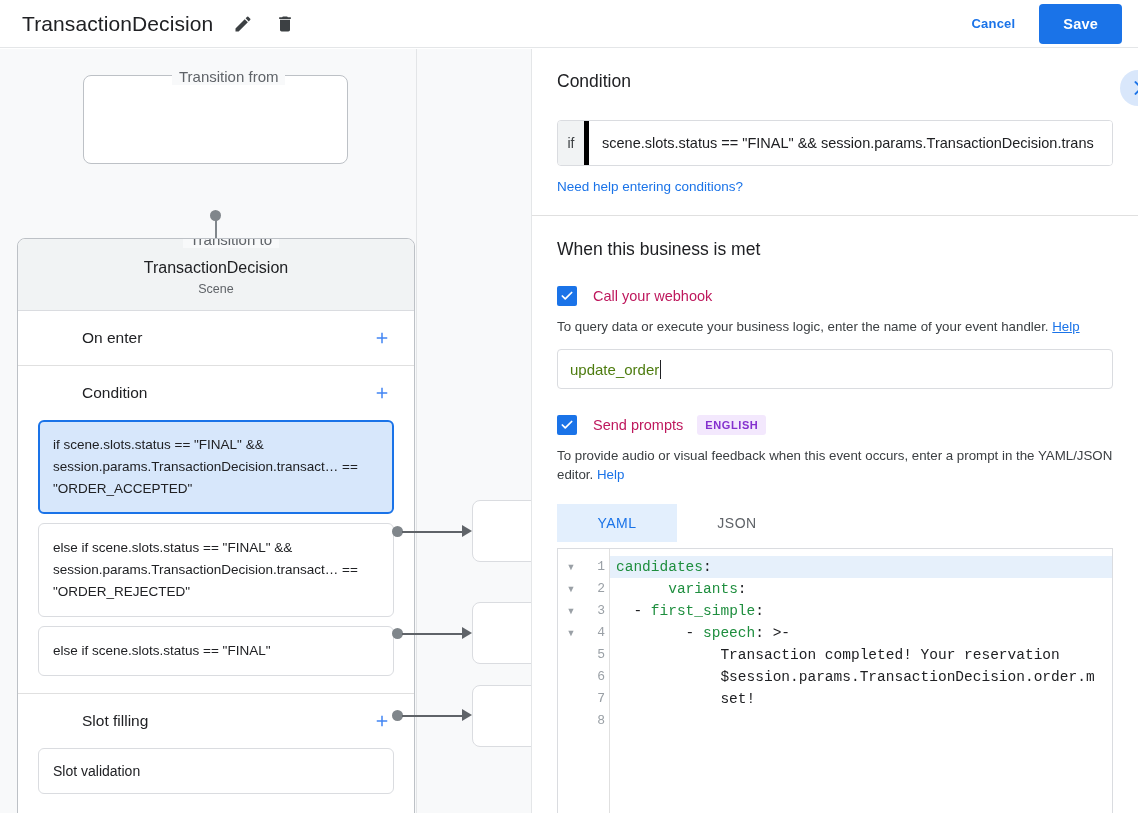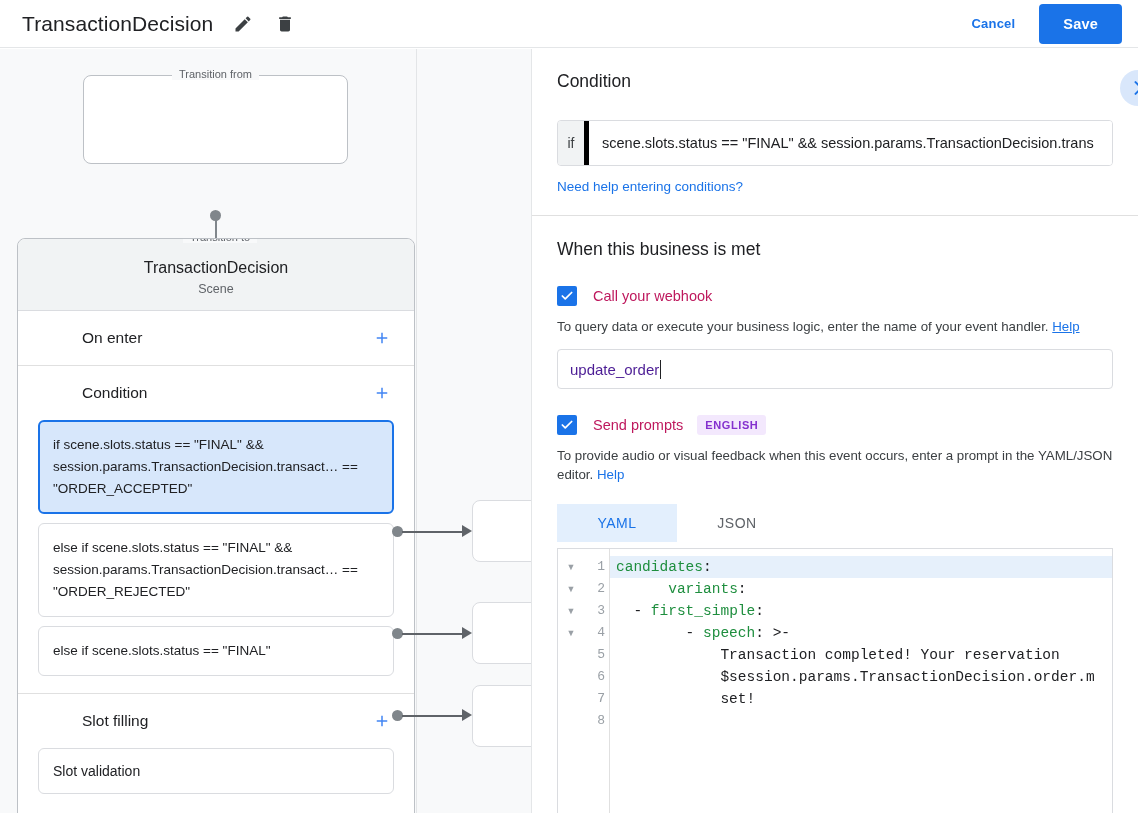--- a/index.html
+++ b/index.html
@@ -50,21 +50,21 @@
   }
   .canvas-inner { position: absolute; left: 0; top: 0; width: 720px; height: 1000px; }
 
   
   .fset {
     position: absolute; border: 1px solid #bdc1c6; border-radius: 8px;
     background: #fff;
   }
   .fset-legend {
     position: absolute; top: -8px; background: #f8f9fa;
-    font-size: 11px; color: #5f6368; padding: 0 7px; white-space: nowrap;
+    font-size: 15px; color: #5f6368; padding: 0 7px; white-space: nowrap;
   }
 
   #card-from { left: 83px; top: 26px; width: 265px; height: 89px; }
   #card-from .fset-legend { left: 88px; }
   .card-from-text {
     text-align: center; font-size: 15.5px; color: #202124; margin-top: 32px;
   }
 
   #card-to {
     left: 17px; top: 189px; width: 398px; height: 620px;
@@ -168,21 +168,21 @@
   .cb-label { margin-left: 16px; font-size: 14.5px; font-weight: normal; color: #be185d; }
   .badge {
     margin-left: 14px; background: #f3e8fd; color: #8430ce;
     font-size: 11px; font-weight: bold; letter-spacing: .6px;
     padding: 4px 8px; border-radius: 3px;
   }
   .desc { margin-top: 11px; font-size: 13.3px; line-height: 19px; color: #3c4043; }
   .cursor-field {
     margin-top: 13px; width: 100%; height: 40px;
     border: 1px solid #dadce0; border-radius: 4px;
-    padding: 0 12px; font-size: 15px; color: #4c1d95;
+    padding: 0 12px; font-size: 15px; color: #4d7c0f;
     display: flex; align-items: center; cursor: text;
   }
   .caret { display: inline-block; width: 1px; height: 19px; background: #202124; margin-left: 1px; }
 
   .tabs { display: flex; margin-top: 20px; }
   .tab {
     height: 38px; min-width: 120px; display: flex; align-items: center;
     justify-content: center; font-size: 14px; color: #5f6368; cursor: pointer;
     letter-spacing: .5px;
   }

